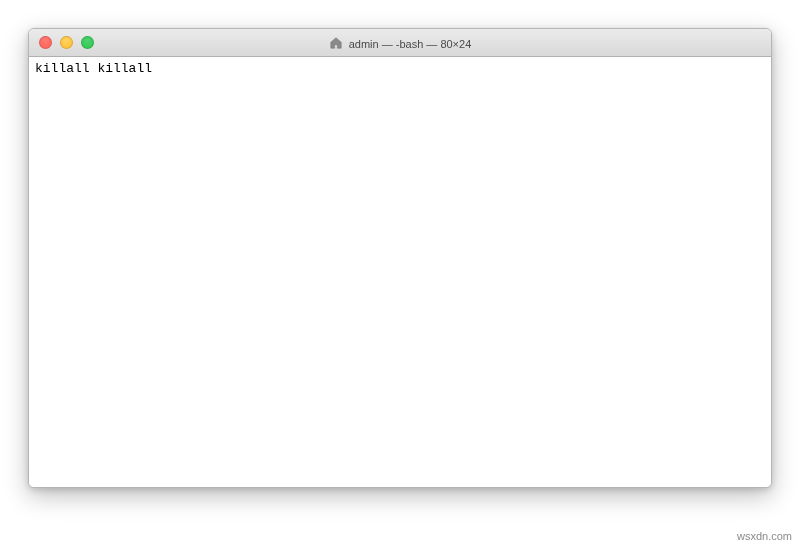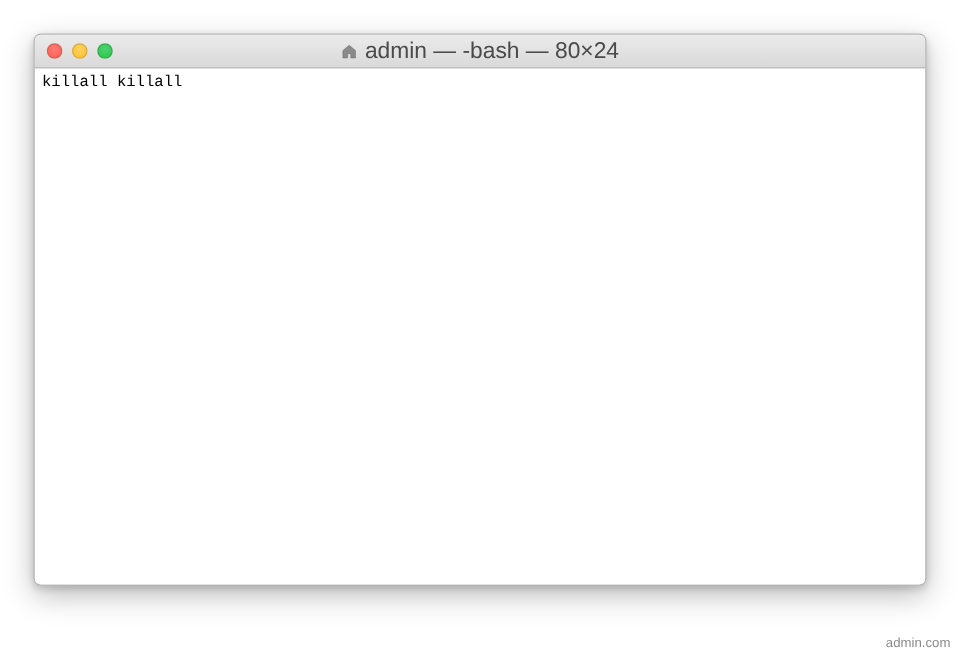--- a/index.html
+++ b/index.html
@@ -56,25 +56,25 @@
     }
     .tl-min {
       background: radial-gradient(circle at 50% 35%, #ffd363, #ffbd2e);
     }
     .tl-max {
       background: radial-gradient(circle at 50% 35%, #4ed178, #28c840);
     }
     .title-content {
       flex: 1;
       display: flex;
-      align-items: center;
+      align-items: flex-end;
       justify-content: center;
       gap: 6px;
       color: #4a4a4a;
-      font-size: 19px;
+      font-size: 11px;
       font-weight: 400;
     }
     .home-icon {
       width: 14px;
       height: 14px;
       display: inline-flex;
       align-items: center;
       justify-content: center;
     }
     .terminal-body {
@@ -112,13 +112,13 @@
         <svg width="14" height="14" viewBox="0 0 16 16">
           <path d="M2 7 L8 2 L14 7 L14 14 L9.5 14 L9.5 10 L6.5 10 L6.5 14 L2 14 Z" fill="#8a8a8a" stroke="#6a6a6a" stroke-width="0.5"></path>
         </svg>
       </span>
       <span>admin — -bash — 80×24</span>
     </div>
   </div>
   <div class="terminal-body"><span>killall killall</span></div>
 </div>
 
-<div class="watermark">admin.com</div>
+<div class="watermark">wsxdn.com</div>
 
 </body></html>

